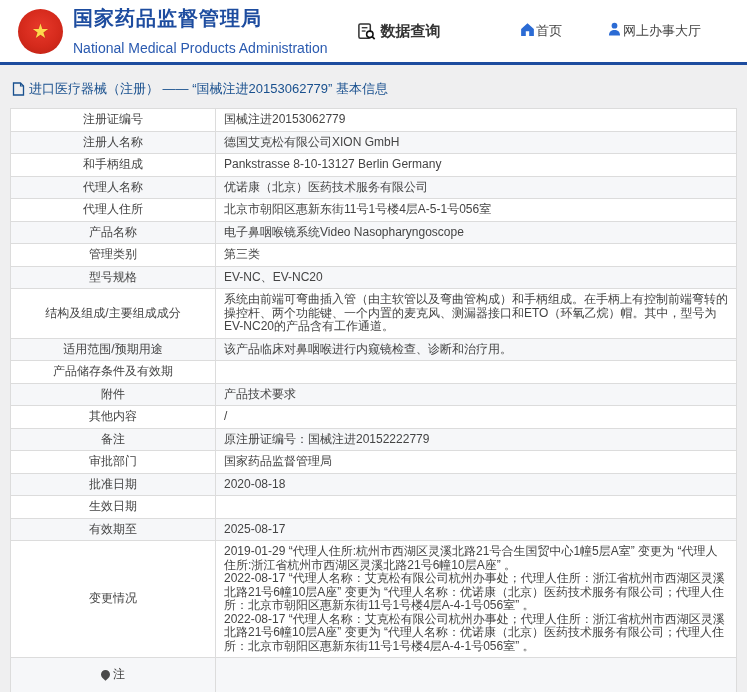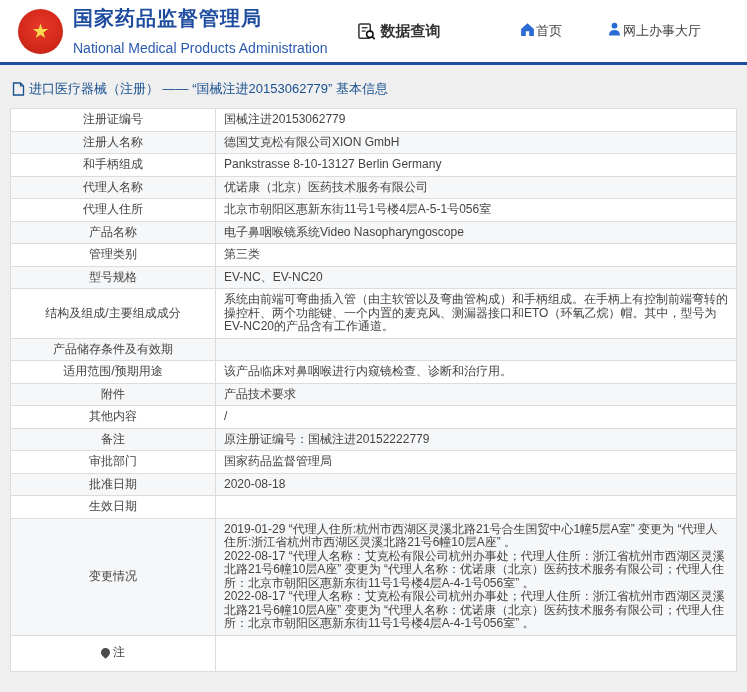--- a/index.html
+++ b/index.html
@@ -121,26 +121,26 @@
         </tr>
       <tr>
           <td class="label-cell">型号规格</td>
           <td class="value-cell">EV-NC、EV-NC20</td>
         </tr>
       <tr>
           <td class="label-cell">结构及组成/主要组成成分</td>
           <td class="value-cell">系统由前端可弯曲插入管（由主软管以及弯曲管构成）和手柄组成。在手柄上有控制前端弯转的操控杆、两个功能键、一个内置的麦克风、测漏器接口和ETO（环氧乙烷）帽。其中，型号为EV-NC20的产品含有工作通道。</td>
         </tr>
       <tr>
+          <td class="label-cell">适用范围/预期用途</td>
+          <td class="value-cell">该产品临床对鼻咽喉进行内窥镜检查、诊断和治疗用。</td>
+        </tr>
+      <tr>
           <td class="label-cell">产品储存条件及有效期</td>
           <td class="value-cell"></td>
-        </tr>
-      <tr>
-          <td class="label-cell">适用范围/预期用途</td>
-          <td class="value-cell">该产品临床对鼻咽喉进行内窥镜检查、诊断和治疗用。</td>
         </tr>
       <tr>
           <td class="label-cell">附件</td>
           <td class="value-cell">产品技术要求</td>
         </tr>
       <tr>
           <td class="label-cell">其他内容</td>
           <td class="value-cell">/</td>
         </tr>
       <tr>
@@ -153,20 +153,24 @@
         </tr>
       <tr>
           <td class="label-cell">批准日期</td>
           <td class="value-cell">2020-08-18</td>
         </tr>
       <tr>
           <td class="label-cell">生效日期</td>
           <td class="value-cell"></td>
         </tr>
       <tr>
+          <td class="label-cell">有效期至</td>
+          <td class="value-cell">2025-08-17</td>
+        </tr>
+      <tr>
           <td class="label-cell">变更情况</td>
           <td class="value-cell">2019-01-29 “代理人住所:杭州市西湖区灵溪北路21号合生国贸中心1幢5层A室” 变更为 “代理人住所:浙江省杭州市西湖区灵溪北路21号6幢10层A座” 。
 2022-08-17 “代理人名称：艾克松有限公司杭州办事处；代理人住所：浙江省杭州市西湖区灵溪北路21号6幢10层A座” 变更为 “代理人名称：优诺康（北京）医药技术服务有限公司；代理人住所：北京市朝阳区惠新东街11号1号楼4层A-4-1号056室” 。
 2022-08-17 “代理人名称：艾克松有限公司杭州办事处；代理人住所：浙江省杭州市西湖区灵溪北路21号6幢10层A座” 变更为 “代理人名称：优诺康（北京）医药技术服务有限公司；代理人住所：北京市朝阳区惠新东街11号1号楼4层A-4-1号056室” 。</td>
         </tr>
       <tr>
         <td class="label-cell">
           <span class="note-label">
             <span class="note-icon"></span>
             <span>注</span>

